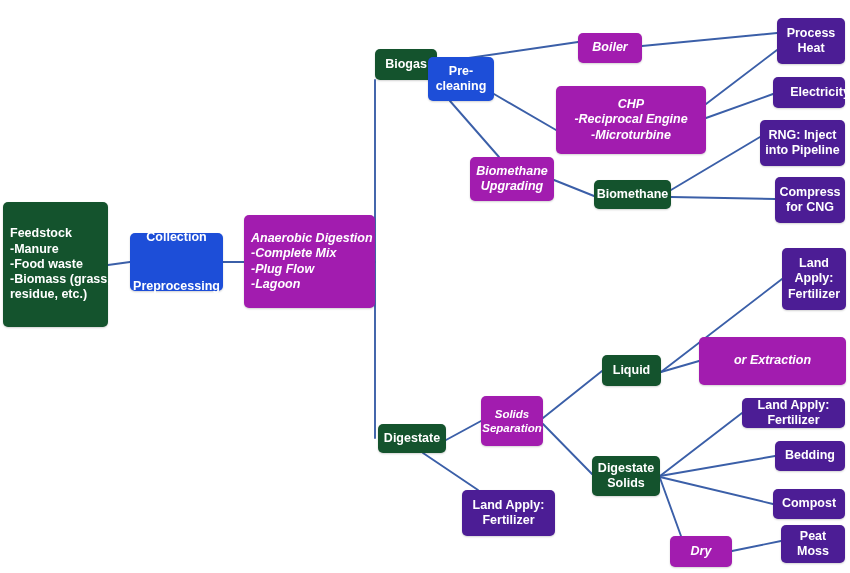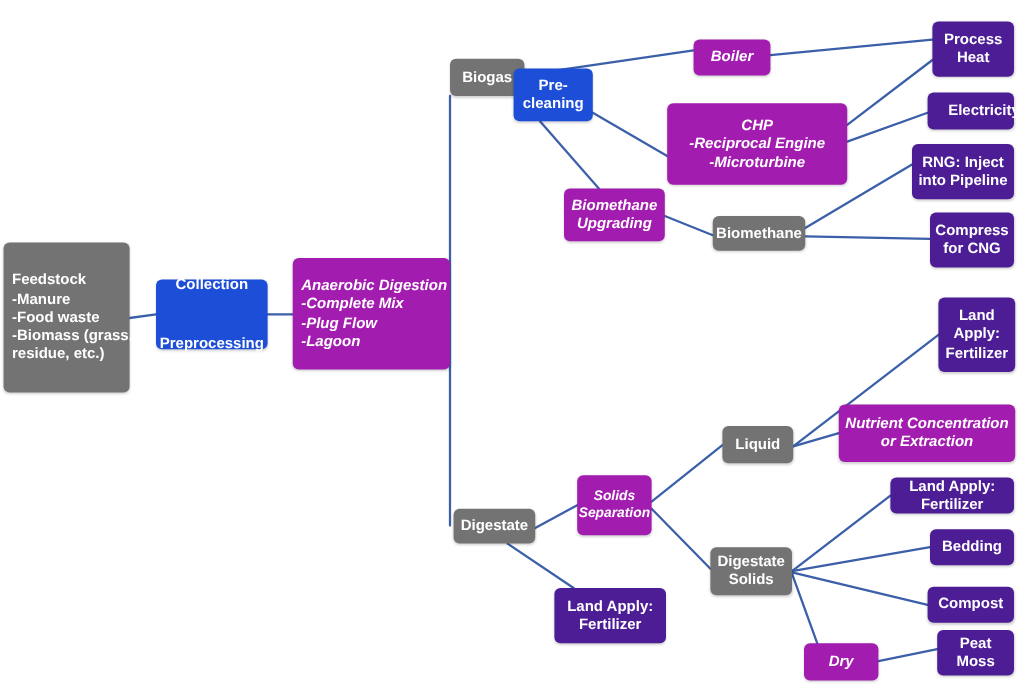--- a/index.html
+++ b/index.html
@@ -43,21 +43,21 @@
     white-space: nowrap;
   }
   .node.center {
     align-items: center;
     text-align: center;
   }
   .node.left {
     align-items: flex-start;
     text-align: left;
   }
-  .c-amber  { background: #737373; }
+  .c-amber  { background: #14532d; }
   .c-blue   { background: #a21caf; font-style: italic; }
   .c-orange { background: #4c1d95; }
   .c-gray   { background: #1d4ed8; }
   .node.pad { padding: 4px 7px; }
 </style>
 </head>
 <body>
 
 <div id="canvas">
 
@@ -154,21 +154,20 @@
       </div>
       <div class="node pad c-amber center" style="left: 602px; top: 355px; width: 59px; height: 31px; font-size: 12.5px;">
         <span class="line">Liquid</span>
       </div>
       <div class="node pad c-orange center" style="left: 782px; top: 248px; width: 64px; height: 62px; font-size: 12.5px;">
         <span class="line">Land</span>
         <span class="line">Apply:</span>
         <span class="line">Fertilizer</span>
       </div>
       <div class="node pad c-blue center" style="left: 699px; top: 337px; width: 147px; height: 48px; font-size: 12.5px;">
-        <span class="line">Nutrient Concentration</span>
         <span class="line">or Extraction</span>
       </div>
       <div class="node pad c-orange center" style="left: 462px; top: 490px; width: 93px; height: 46px; font-size: 12.5px;">
         <span class="line">Land Apply:</span>
         <span class="line">Fertilizer</span>
       </div>
       <div class="node pad c-amber center" style="left: 592px; top: 456px; width: 68px; height: 40px; font-size: 12.5px;">
         <span class="line">Digestate</span>
         <span class="line">Solids</span>
       </div>

